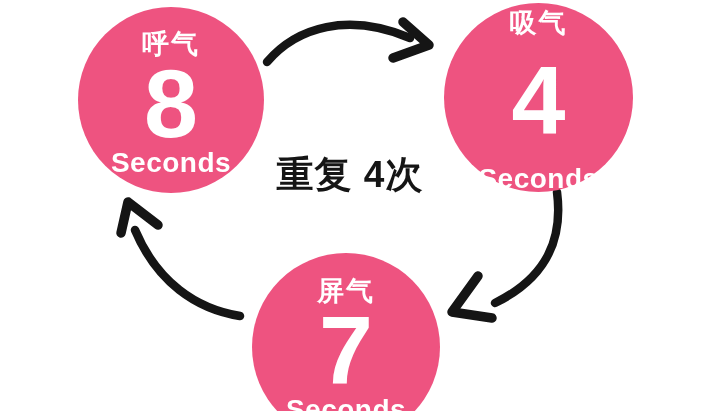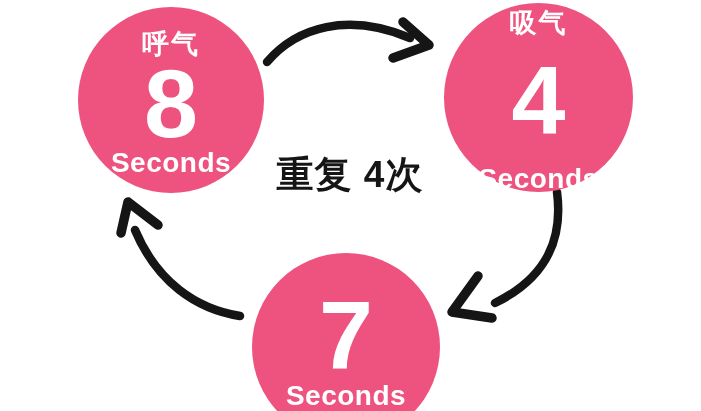--- a/index.html
+++ b/index.html
@@ -108,19 +108,20 @@
     <div class="circle-unit">Seconds</div>
   </div>
 
   <div class="circle circle-inhale">
     <div class="circle-label">吸气</div>
     <div class="circle-number">4</div>
     <div class="circle-unit">Seconds</div>
   </div>
 
   <div class="circle circle-hold">
+    <div class="circle-label">屏气</div>
     <div class="circle-number">7</div>
     <div class="circle-unit">Seconds</div>
   </div>
 
   <div class="repeat-label">重复 4次</div>
 
 </div>
 
 </body></html>

